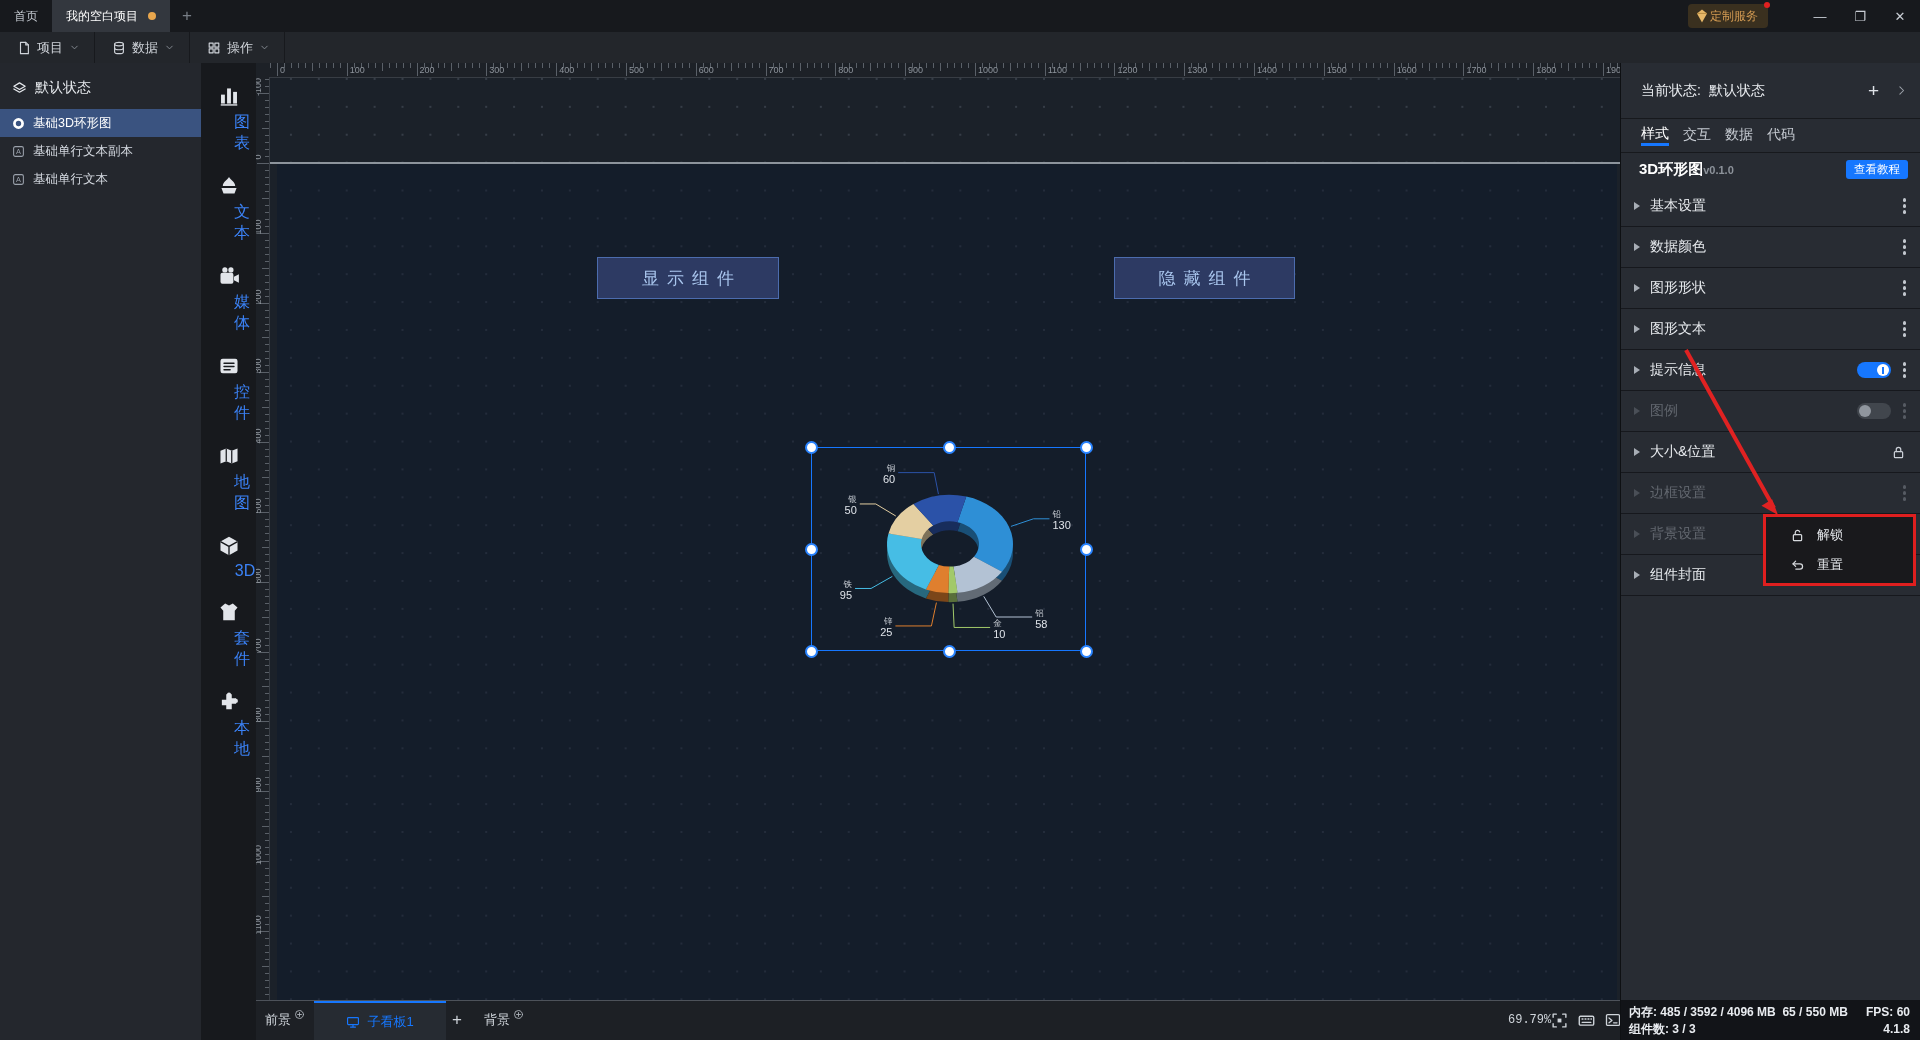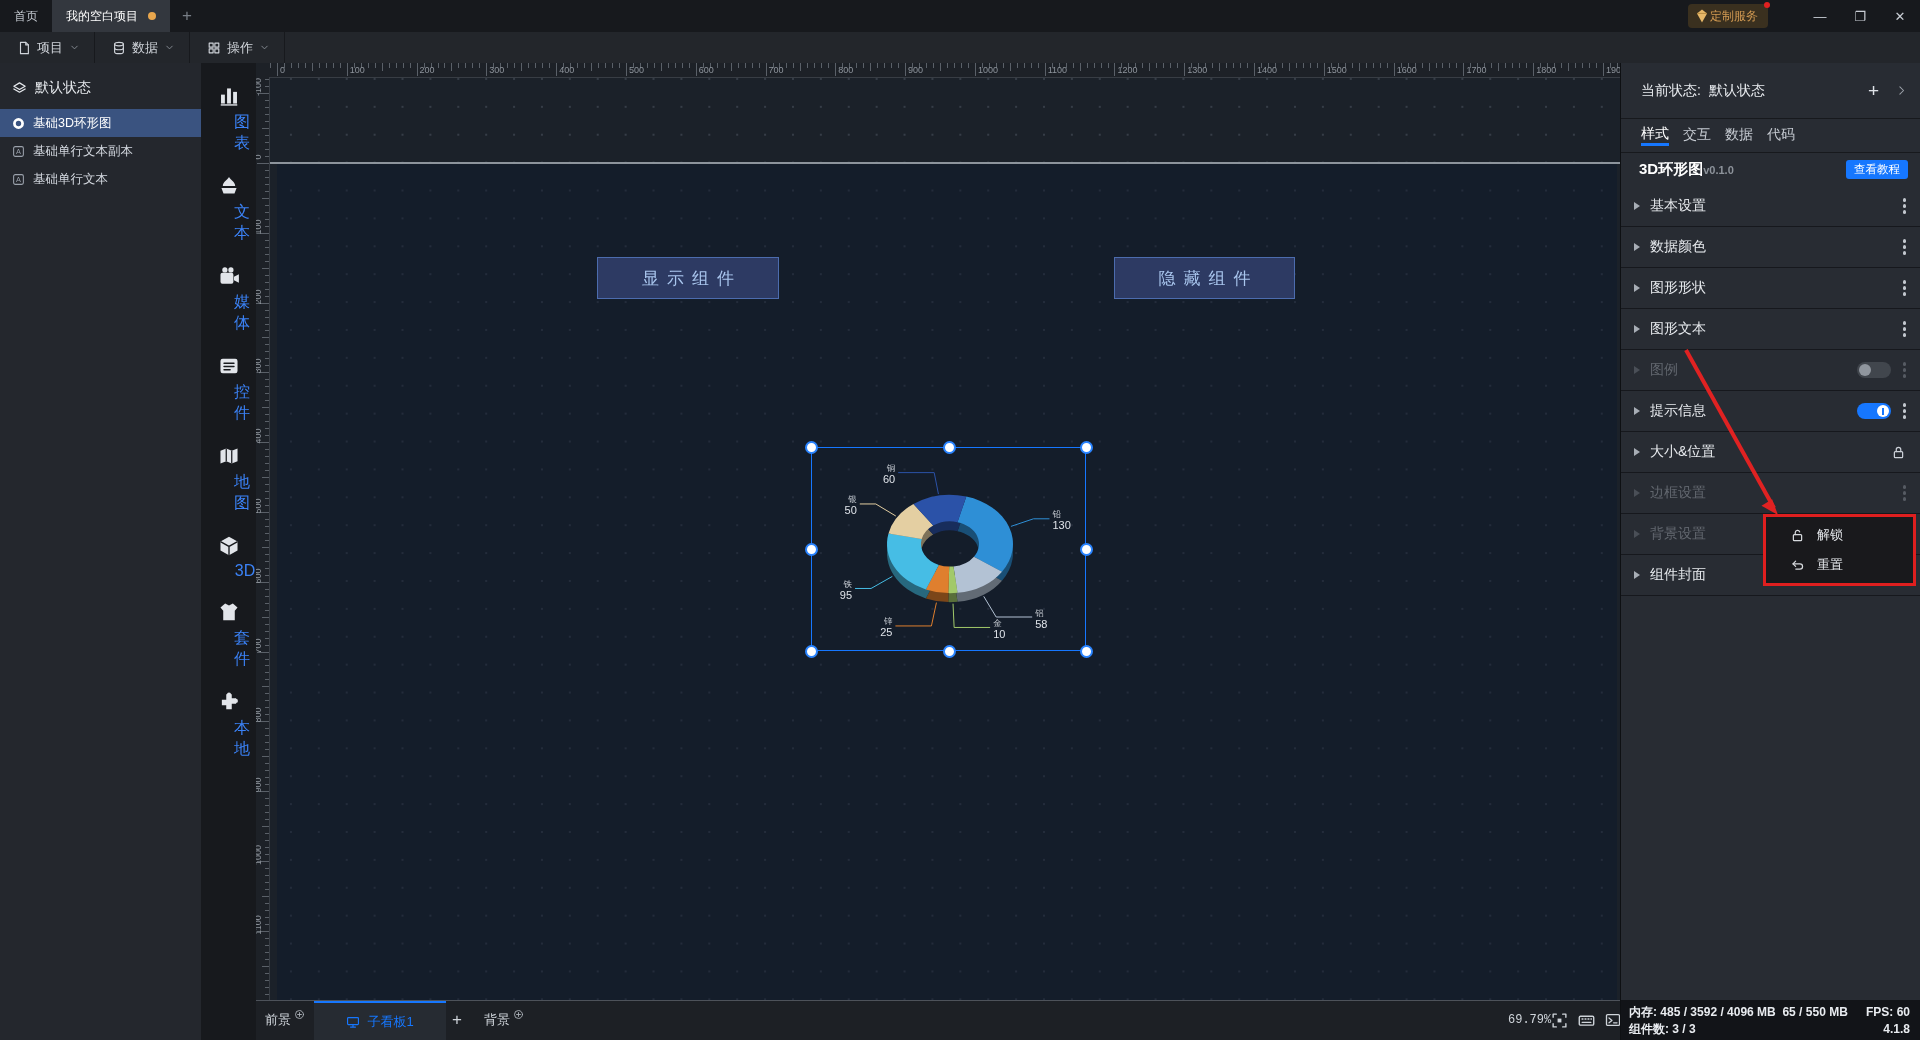--- a/index.html
+++ b/index.html
@@ -851,46 +851,46 @@
           <span class="sec-caret"></span>
       <span class="sec-label">图形文本</span>
       <span style="margin-left:auto;display:flex;align-items:center;">
             <span class="dots">
               <i></i>
               <i></i>
               <i></i>
             </span>
           </span>
         </div>
-        <div class="section-row dim">
-          <span class="sec-caret"></span>
-      <span class="sec-label">图例</span>
-      <span style="margin-left:auto;display:flex;align-items:center;">
-            <span class="toggle off">
-              <span class="knob"></span>
-            </span>
-            <span style="width:12px"></span>
-            <span class="dots dim">
-              <i></i>
-              <i></i>
-              <i></i>
-            </span>
-          </span>
-        </div>
         <div class="section-row">
           <span class="sec-caret"></span>
       <span class="sec-label">提示信息</span>
       <span style="margin-left:auto;display:flex;align-items:center;">
             <span class="toggle on">
               <span class="knob">
                 <span class="knob-bar"></span>
               </span>
             </span>
             <span style="width:12px"></span>
             <span class="dots">
+              <i></i>
+              <i></i>
+              <i></i>
+            </span>
+          </span>
+        </div>
+        <div class="section-row dim">
+          <span class="sec-caret"></span>
+      <span class="sec-label">图例</span>
+      <span style="margin-left:auto;display:flex;align-items:center;">
+            <span class="toggle off">
+              <span class="knob"></span>
+            </span>
+            <span style="width:12px"></span>
+            <span class="dots dim">
               <i></i>
               <i></i>
               <i></i>
             </span>
           </span>
         </div>
         <div class="section-row">
           <span class="sec-caret"></span>
       <span class="sec-label">大小&amp;位置</span>
       <span style="margin-left:auto;display:flex;align-items:center;">

